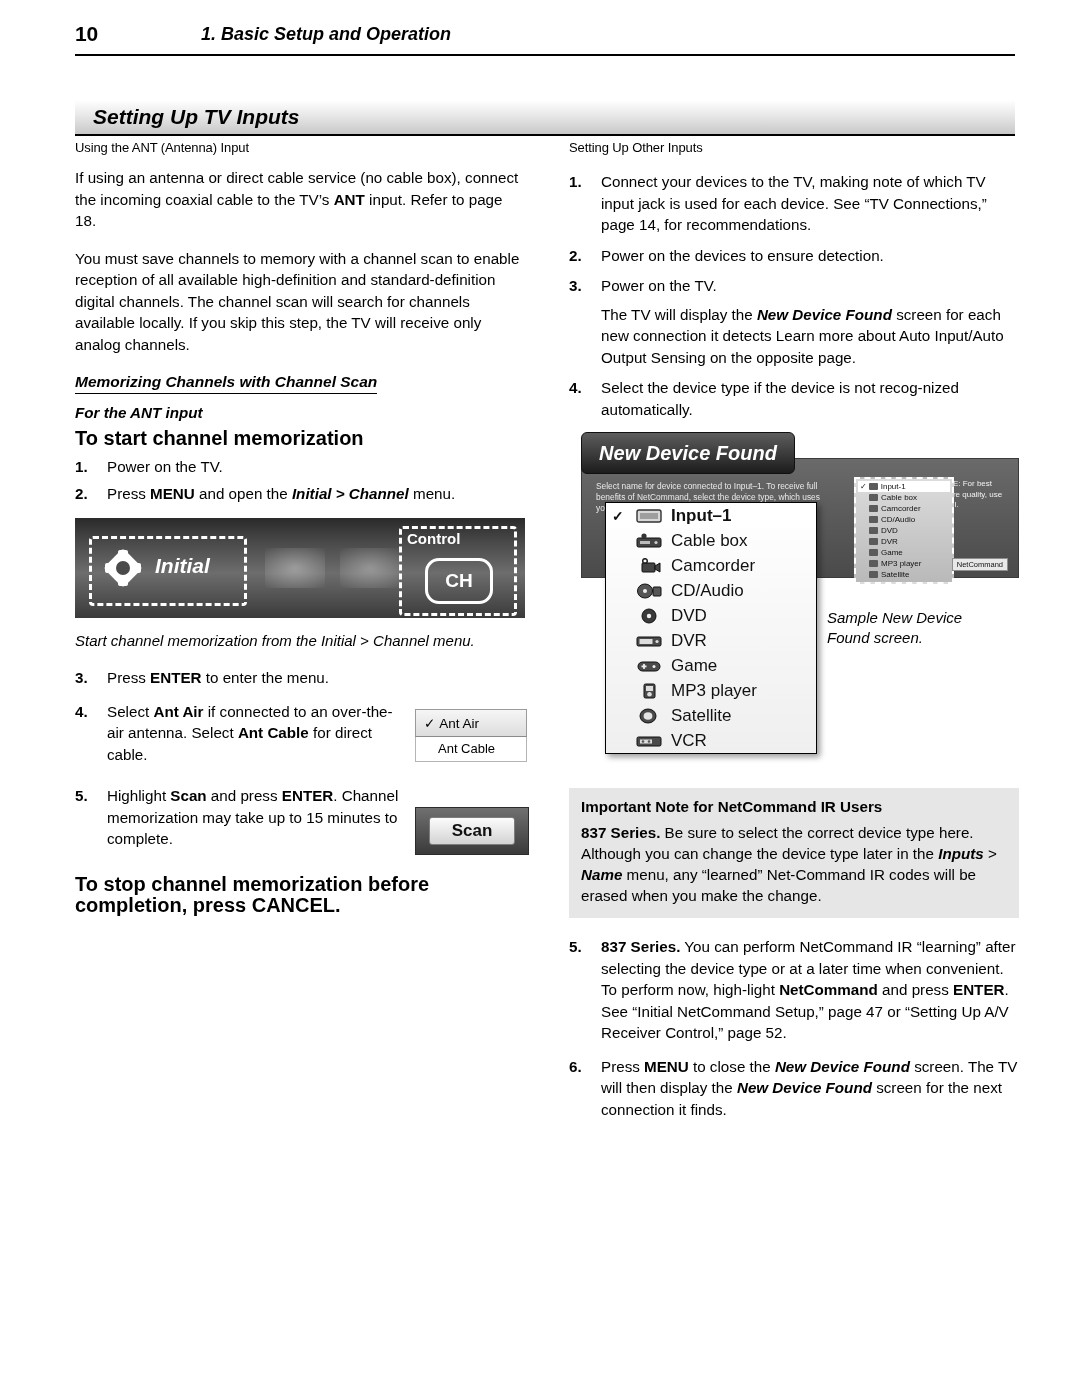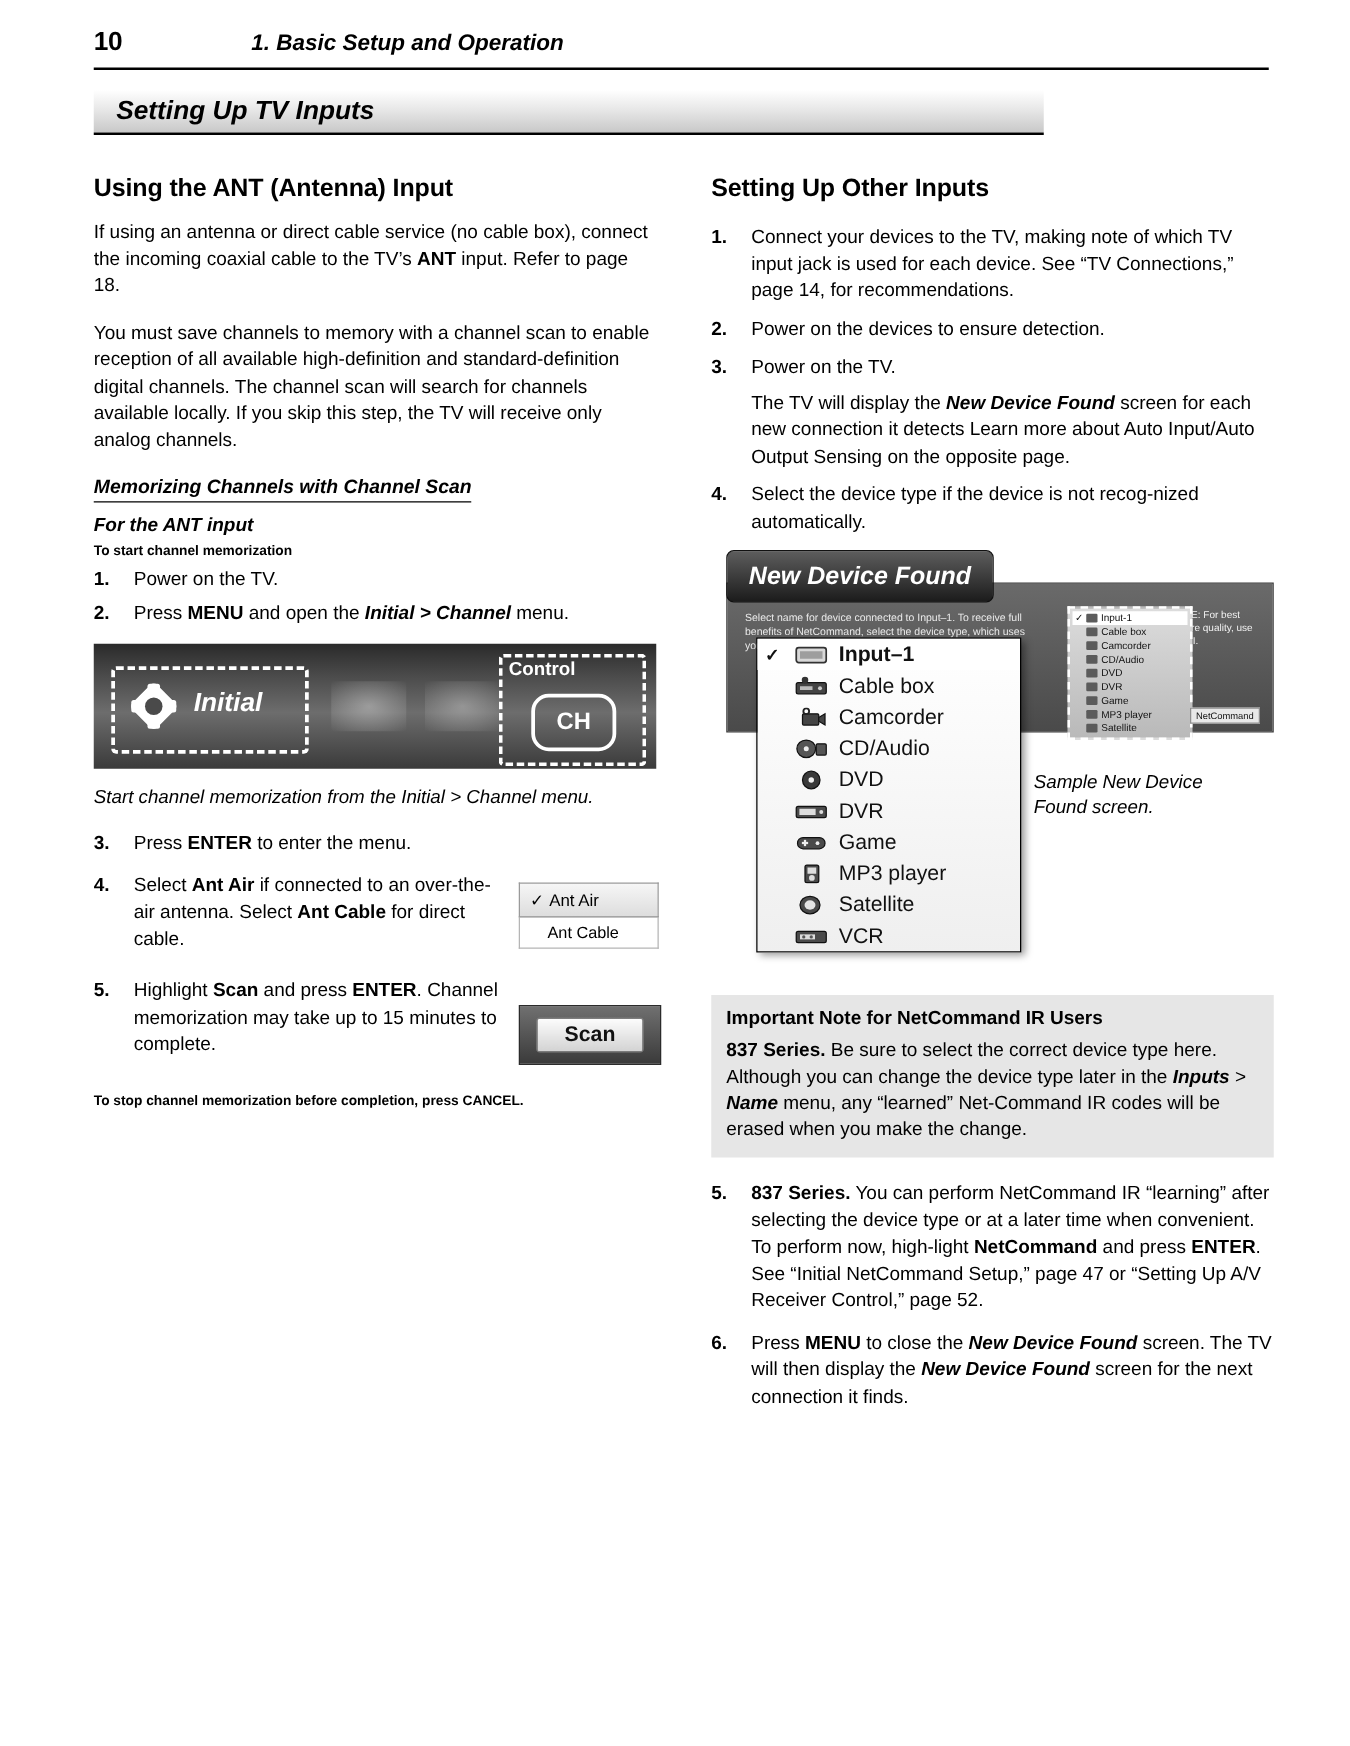--- a/index.html
+++ b/index.html
@@ -54,22 +54,22 @@
     top: 32px;
     width: 940px;
     height: 2px;
     background: #000;
   }
 
   
   .band {
     position: absolute;
     left: 62px;
-    top: 72px;
-    width: 760px;
+    top: 100px;
+    width: 940px;
     height: 34px;
     background: linear-gradient(to bottom, #ffffff 0%, #e8e8e8 45%, #c8c8c8 100%);
     border-bottom: 2px solid #000;
   }
   .band-title {
     position: absolute;
     left: 18px;
     top: 5px;
     font-size: 21px;
     font-weight: bold;
@@ -84,22 +84,22 @@
     width: 452px;
   }
   .col-right {
     position: absolute;
     left: 556px;
     top: 140px;
     width: 450px;
   }
 
   h2.sub {
-    font-size: 20px;
-    font-weight: bold;
+    font-size: 13px;
+    font-weight: normal;
     margin: 0 0 12px 0;
     letter-spacing: -0.1px;
   }
   p.body {
     font-size: 15.2px;
     line-height: 21.5px;
     margin: 0 0 16px 0;
     text-align: left;
   }
   .b { font-weight: bold; }
@@ -114,21 +114,21 @@
     display: inline-block;
     padding-bottom: 2px;
   }
   h4.italicsub {
     font-size: 15.2px;
     font-weight: bold;
     font-style: italic;
     margin: 8px 0 6px 0;
   }
   h4.boldsub {
-    font-size: 11px;
+    font-size: 20px;
     font-weight: bold;
     margin: 6px 0 6px 0;
   }
 
   ol.numlist {
     list-style: none;
     margin: 0 0 10px 0;
     padding: 0;
   }
   ol.numlist > li {

